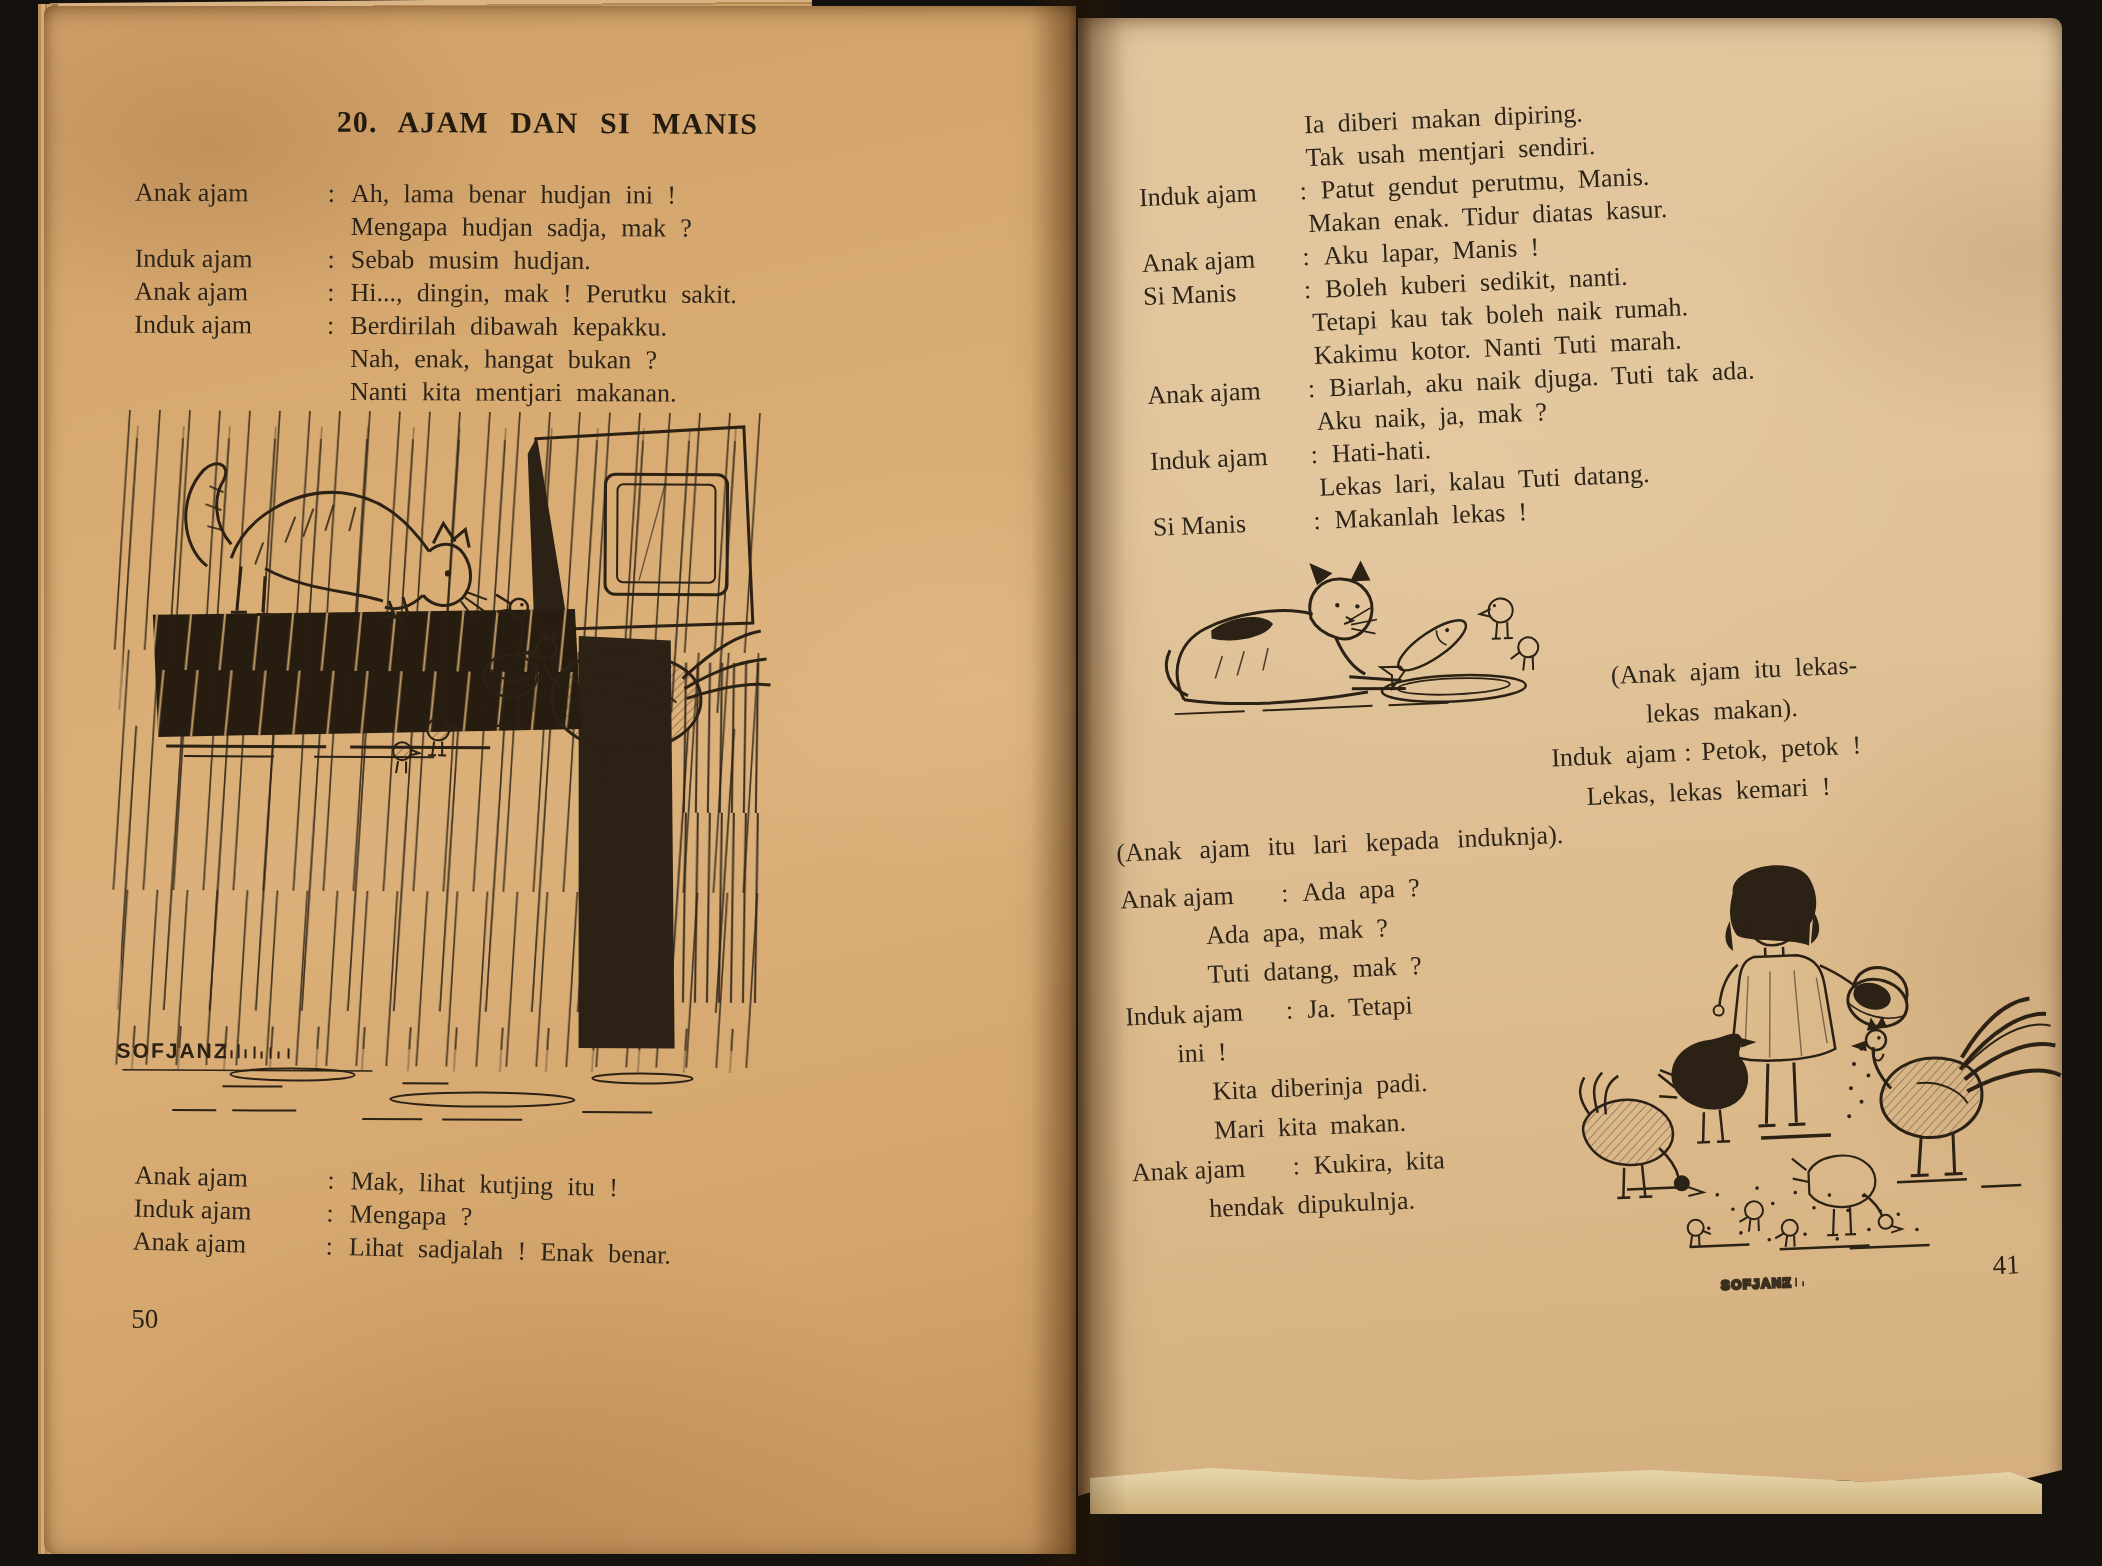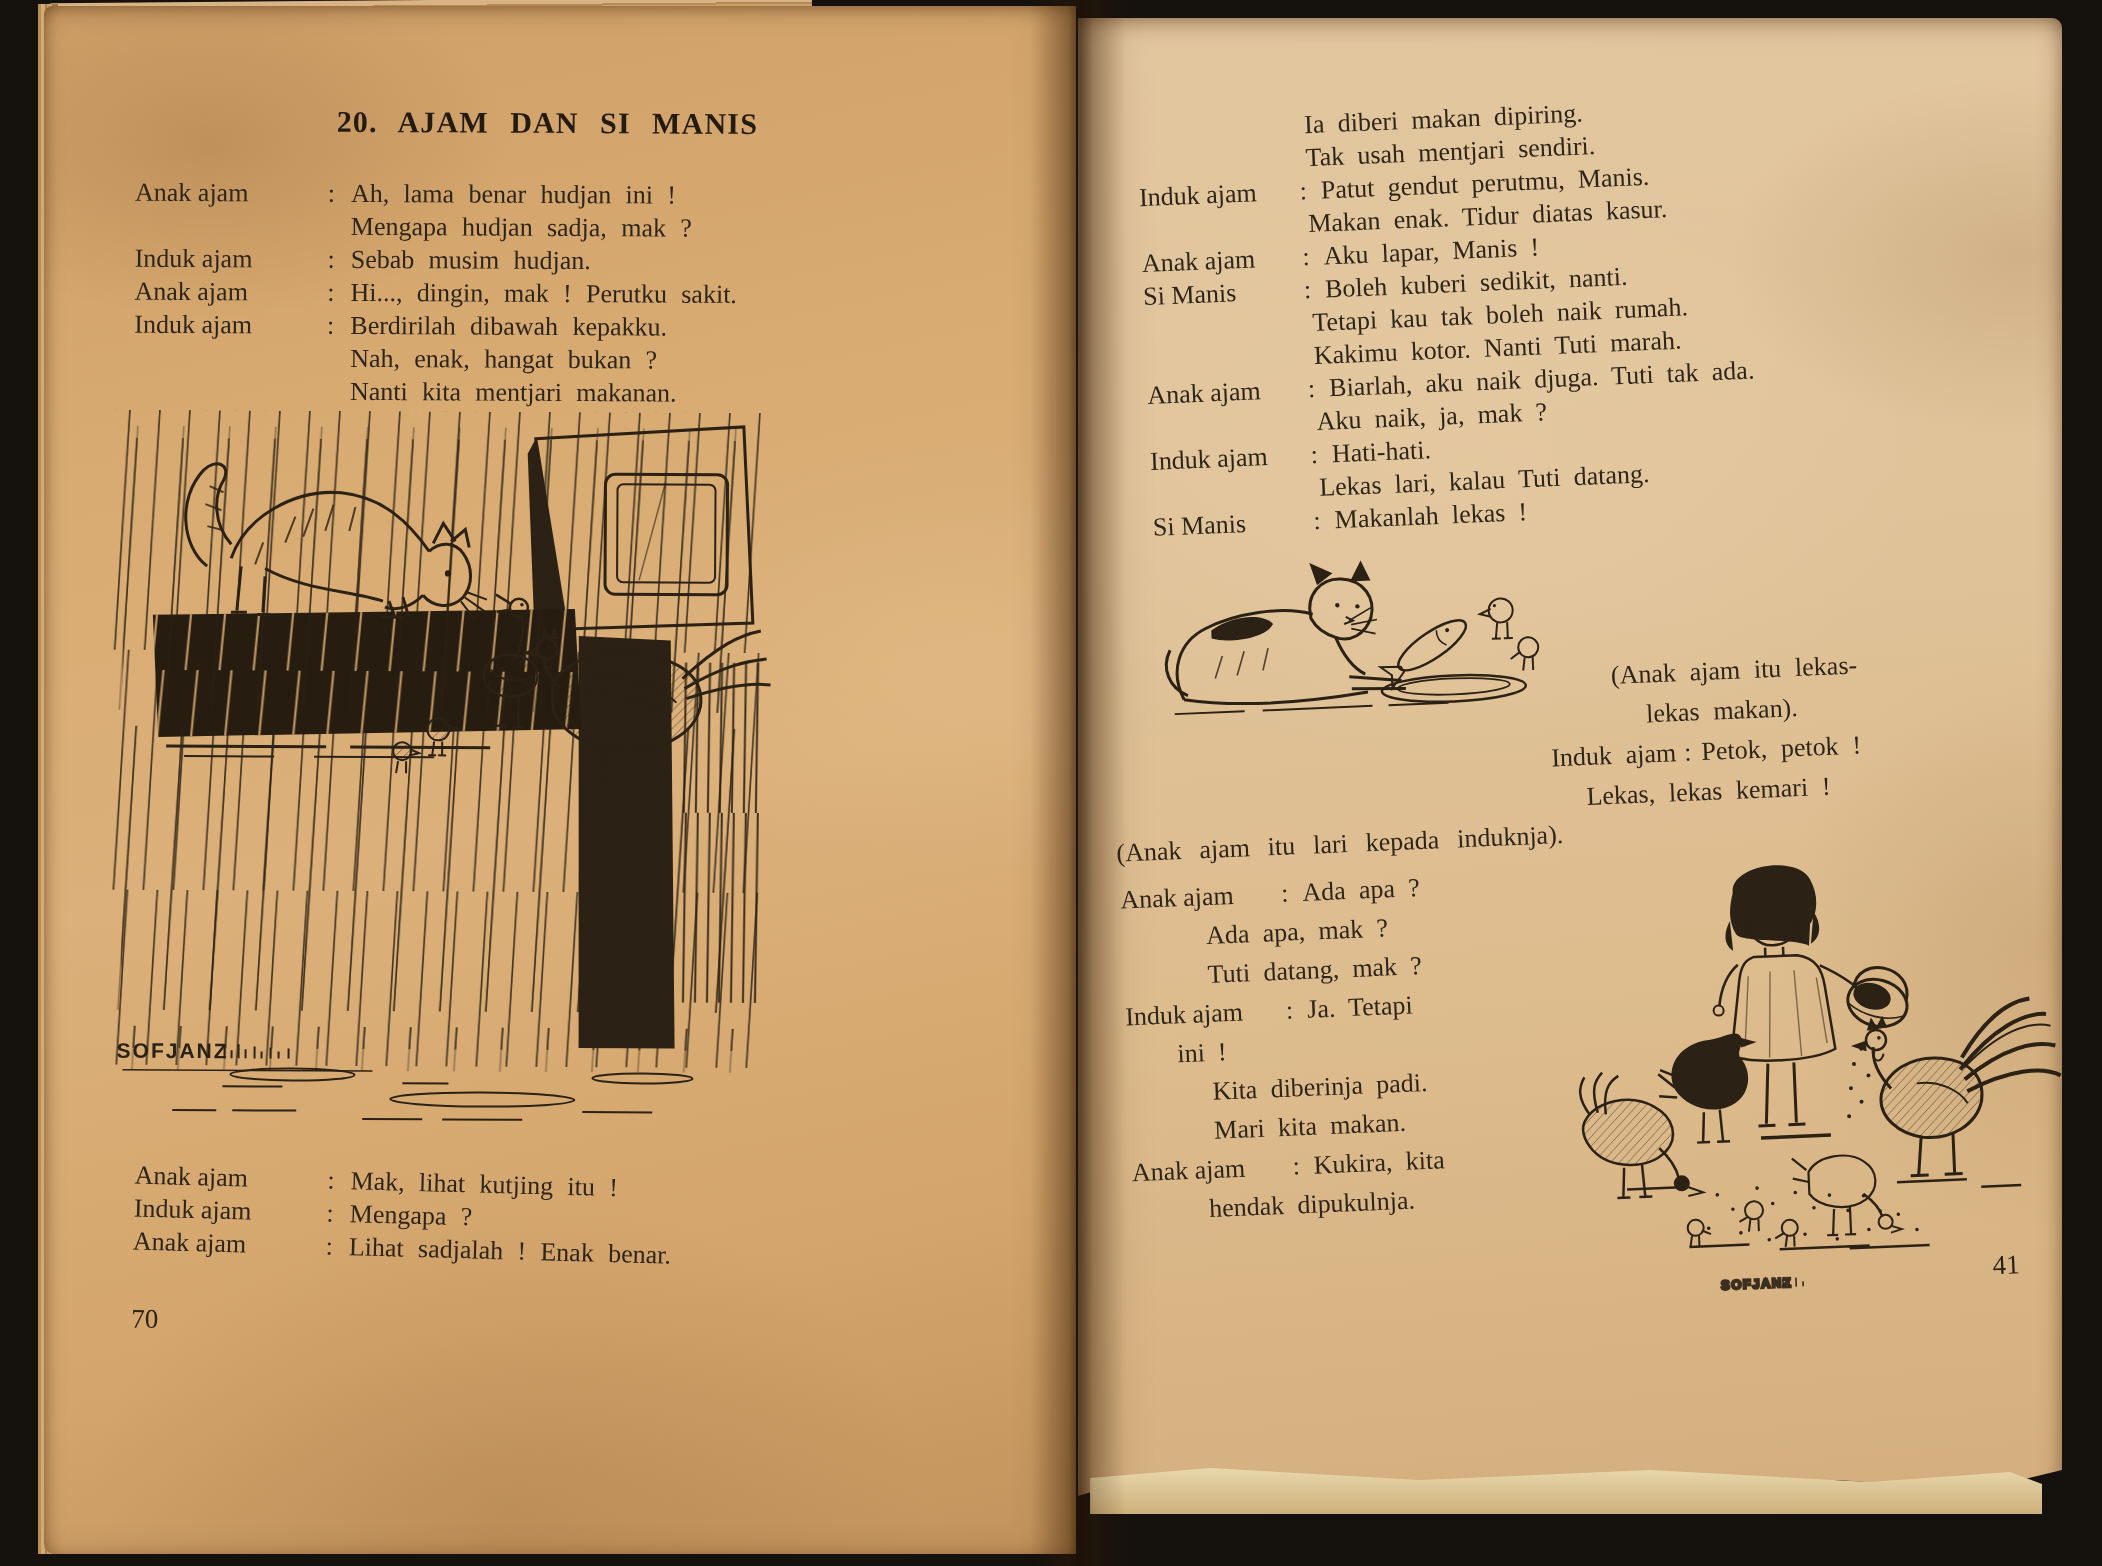--- a/index.html
+++ b/index.html
@@ -275,21 +275,21 @@
 
           <div class="lrow">
             <span class="sp">
               <span>Anak ajam</span>
               <span class="col">:</span>
             </span>
             <span class="tx">Lihat sadjalah ! Enak benar.</span>
           </div>
         </div>
 
-      <div class="pagenum pn-left">70</div>
+      <div class="pagenum pn-left">50</div>
     </div>
   </div>
 
   <div class="page page-right">
     <div class="rp-content">
 
       <div class="dlg r-top">
 
           <div class="rrow nosp" style="--ind: 2;">
 

